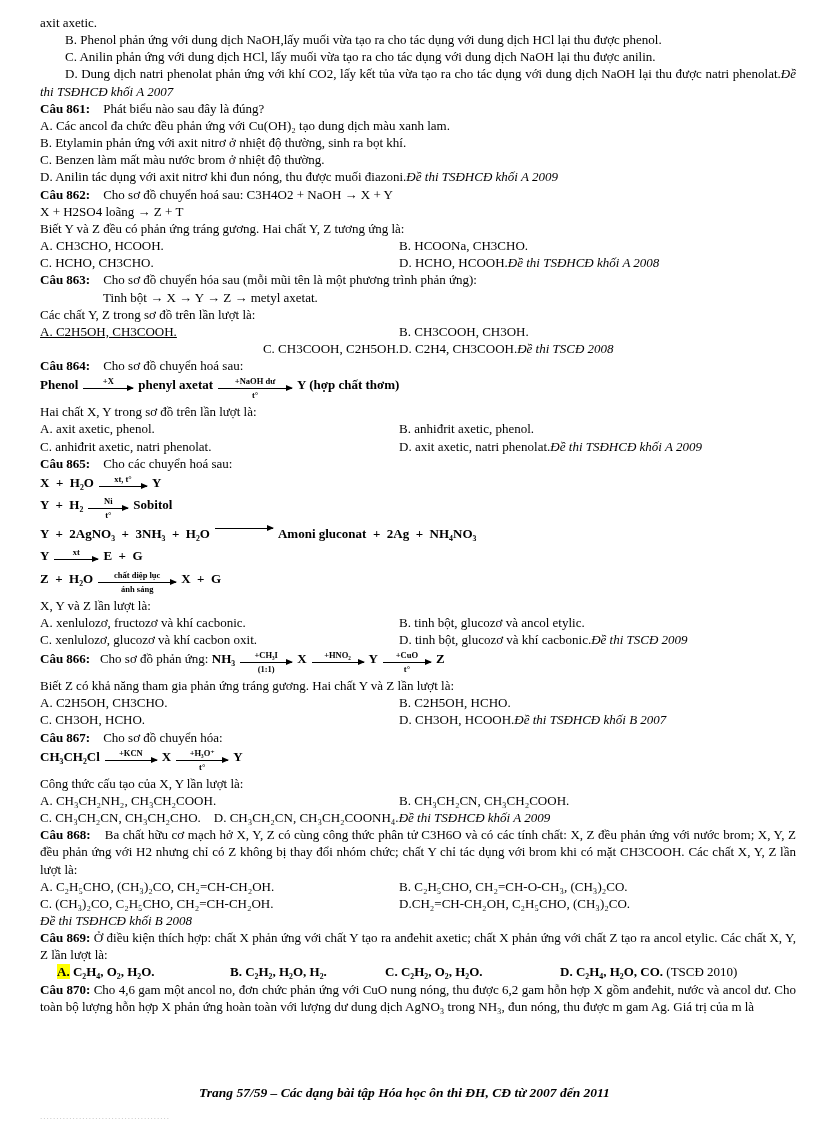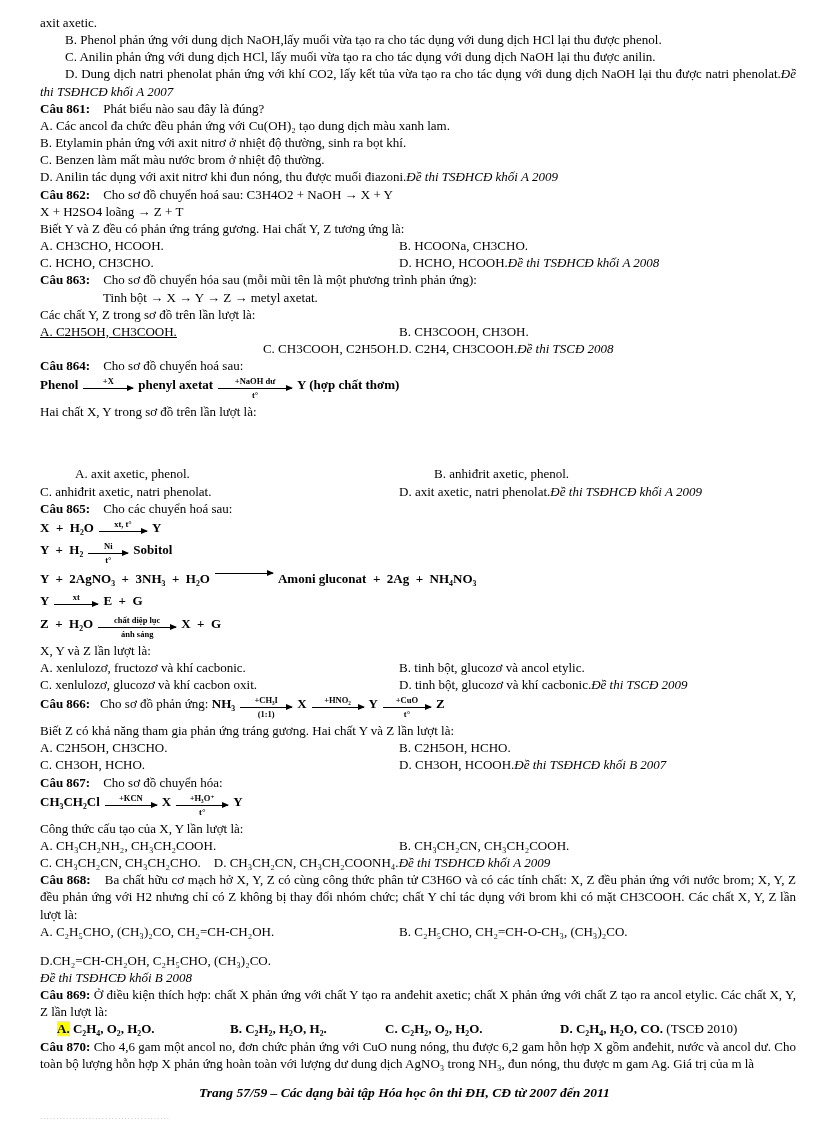--- a/index.html
+++ b/index.html
@@ -72,22 +72,22 @@
       <div class="para"><span class="b">Câu 864:</span><span>&nbsp;&nbsp;&nbsp; Cho sơ đồ chuyển hoá sau:</span></div>
       <div class="scheme">
         <span class="b">Phenol</span>
         <span class="arrow"><span class="lbl">+X</span><span class="shaft" style="min-width: 50px;"></span></span>
         <span class="b">phenyl axetat</span>
         <span class="arrow"><span class="lbl">+NaOH dư</span><span class="shaft" style="min-width: 74px;"></span><span class="lbl">t°</span></span>
         <span class="b">Y (hợp chất thơm)</span>
       </div>
       <div class="para"><span>Hai chất X, Y trong sơ đồ trên lần lượt là:</span></div>
       <div class="row">
-        <span class="cell" style="flex: 0 0 47.5%; margin-left: 35px;"><span>A. axit axetic, phenol.</span></span>
-        <span class="cell" style="flex: 1 1 auto; margin-top: 45px;"><span>B. anhiđrit axetic, phenol.</span></span>
+        <span class="cell" style="flex: 0 0 47.5%;"><span>A. axit axetic, phenol.</span></span>
+        <span class="cell" style="flex: 1 1 auto;"><span>B. anhiđrit axetic, phenol.</span></span>
       </div>
       <div class="row">
         <span class="cell" style="flex: 0 0 47.5%;"><span>C. anhiđrit axetic, natri phenolat.</span></span>
         <span class="cell" style="flex: 1 1 auto;"><span>D. axit axetic, natri phenolat.</span><span class="i">Đề thi TSĐHCĐ khối A 2009</span></span>
       </div>
       <div class="para"><span class="b">Câu 865:</span><span>&nbsp;&nbsp;&nbsp; Cho các chuyển hoá sau:</span></div>
       <div class="scheme">
         <span class="b">X  +  H₂O</span>
         <span class="arrow"><span class="lbl">xt, t°</span><span class="shaft" style="min-width: 48px;"></span></span>
         <span class="b">Y</span>
@@ -154,21 +154,22 @@
         <span class="cell" style="flex: 0 0 47.5%;"><span>A. CH₃CH₂NH₂, CH₃CH₂COOH.</span></span>
         <span class="cell" style="flex: 1 1 auto;"><span>B. CH₃CH₂CN, CH₃CH₂COOH.</span></span>
       </div>
       <div class="para"><span>C. CH₃CH₂CN, CH₃CH₂CHO.&nbsp;&nbsp;&nbsp; D. CH₃CH₂CN, CH₃CH₂COONH₄.</span><span class="i">Đề thi TSĐHCĐ khối A 2009</span></div>
       <div class="para"><span class="b">Câu 868:</span><span>&nbsp;&nbsp;&nbsp; Ba chất hữu cơ mạch hở X, Y, Z có cùng công thức phân tử C3H6O và có các tính chất: X, Z đều phản ứng với nước brom; X, Y, Z đều phản ứng với H2  nhưng chỉ có Z không bị thay đổi nhóm chức; chất Y chỉ tác dụng với brom khi có mặt CH3COOH. Các chất X, Y, Z lần lượt là:</span></div>
       <div class="row">
         <span class="cell" style="flex: 0 0 47.5%;"><span>A. C₂H₅CHO, (CH₃)₂CO, CH₂=CH-CH₂OH.</span></span>
         <span class="cell" style="flex: 1 1 auto;"><span>B. C₂H₅CHO, CH₂=CH-O-CH₃, (CH₃)₂CO.</span></span>
       </div>
       <div class="row">
-        <span class="cell" style="flex: 1 1 auto; margin-top: 12px;"><span>D.CH₂=CH-CH₂OH, C₂H₅CHO, (CH₃)₂CO.</span></span>
+        <span class="cell" style="flex: 0 0 47.5%;"><span>C. (CH₃)₂CO, C₂H₅CHO, CH₂=CH-CH₂OH.</span></span>
+        <span class="cell" style="flex: 1 1 auto;"><span>D.CH₂=CH-CH₂OH, C₂H₅CHO, (CH₃)₂CO.</span></span>
       </div>
       <div class="para"><span class="i">Đề thi TSĐHCĐ khối B 2008</span></div>
       <div class="para"><span class="b">Câu 869:</span><span> Ở điều kiện thích hợp: chất X phản ứng với chất Y tạo ra anđehit axetic; chất X phản ứng với chất Z tạo ra ancol etylic. Các chất X, Y, Z lần lượt là:</span></div>
       <div class="row" style="padding-left: 17px;">
         <span class="cell" style="flex: 0 0 173px;"><span class="b hl">A.</span><span class="b"> C₂H₄, O₂, H₂O.</span></span>
         <span class="cell" style="flex: 0 0 155px;"><span class="b">B.</span><span class="b"> C₂H₂, H₂O, H₂.</span></span>
         <span class="cell" style="flex: 0 0 175px;"><span class="b">C.</span><span class="b"> C₂H₂, O₂, H₂O.</span></span>
         <span class="cell" style="flex: 1 1 auto;"><span class="b">D.</span><span class="b"> C₂H₄, H₂O, CO.</span><span> (TSCĐ 2010)</span></span>
       </div>
       <div class="para"><span class="b">Câu 870:</span><span> Cho 4,6 gam một ancol no, đơn chức phản ứng với CuO nung nóng, thu được 6,2 gam hỗn hợp X gồm anđehit, nước và ancol dư. Cho toàn bộ lượng hỗn hợp X phản ứng hoàn toàn với lượng dư dung dịch AgNO₃ trong NH₃, đun nóng, thu được m gam Ag. Giá trị của m là</span></div>

